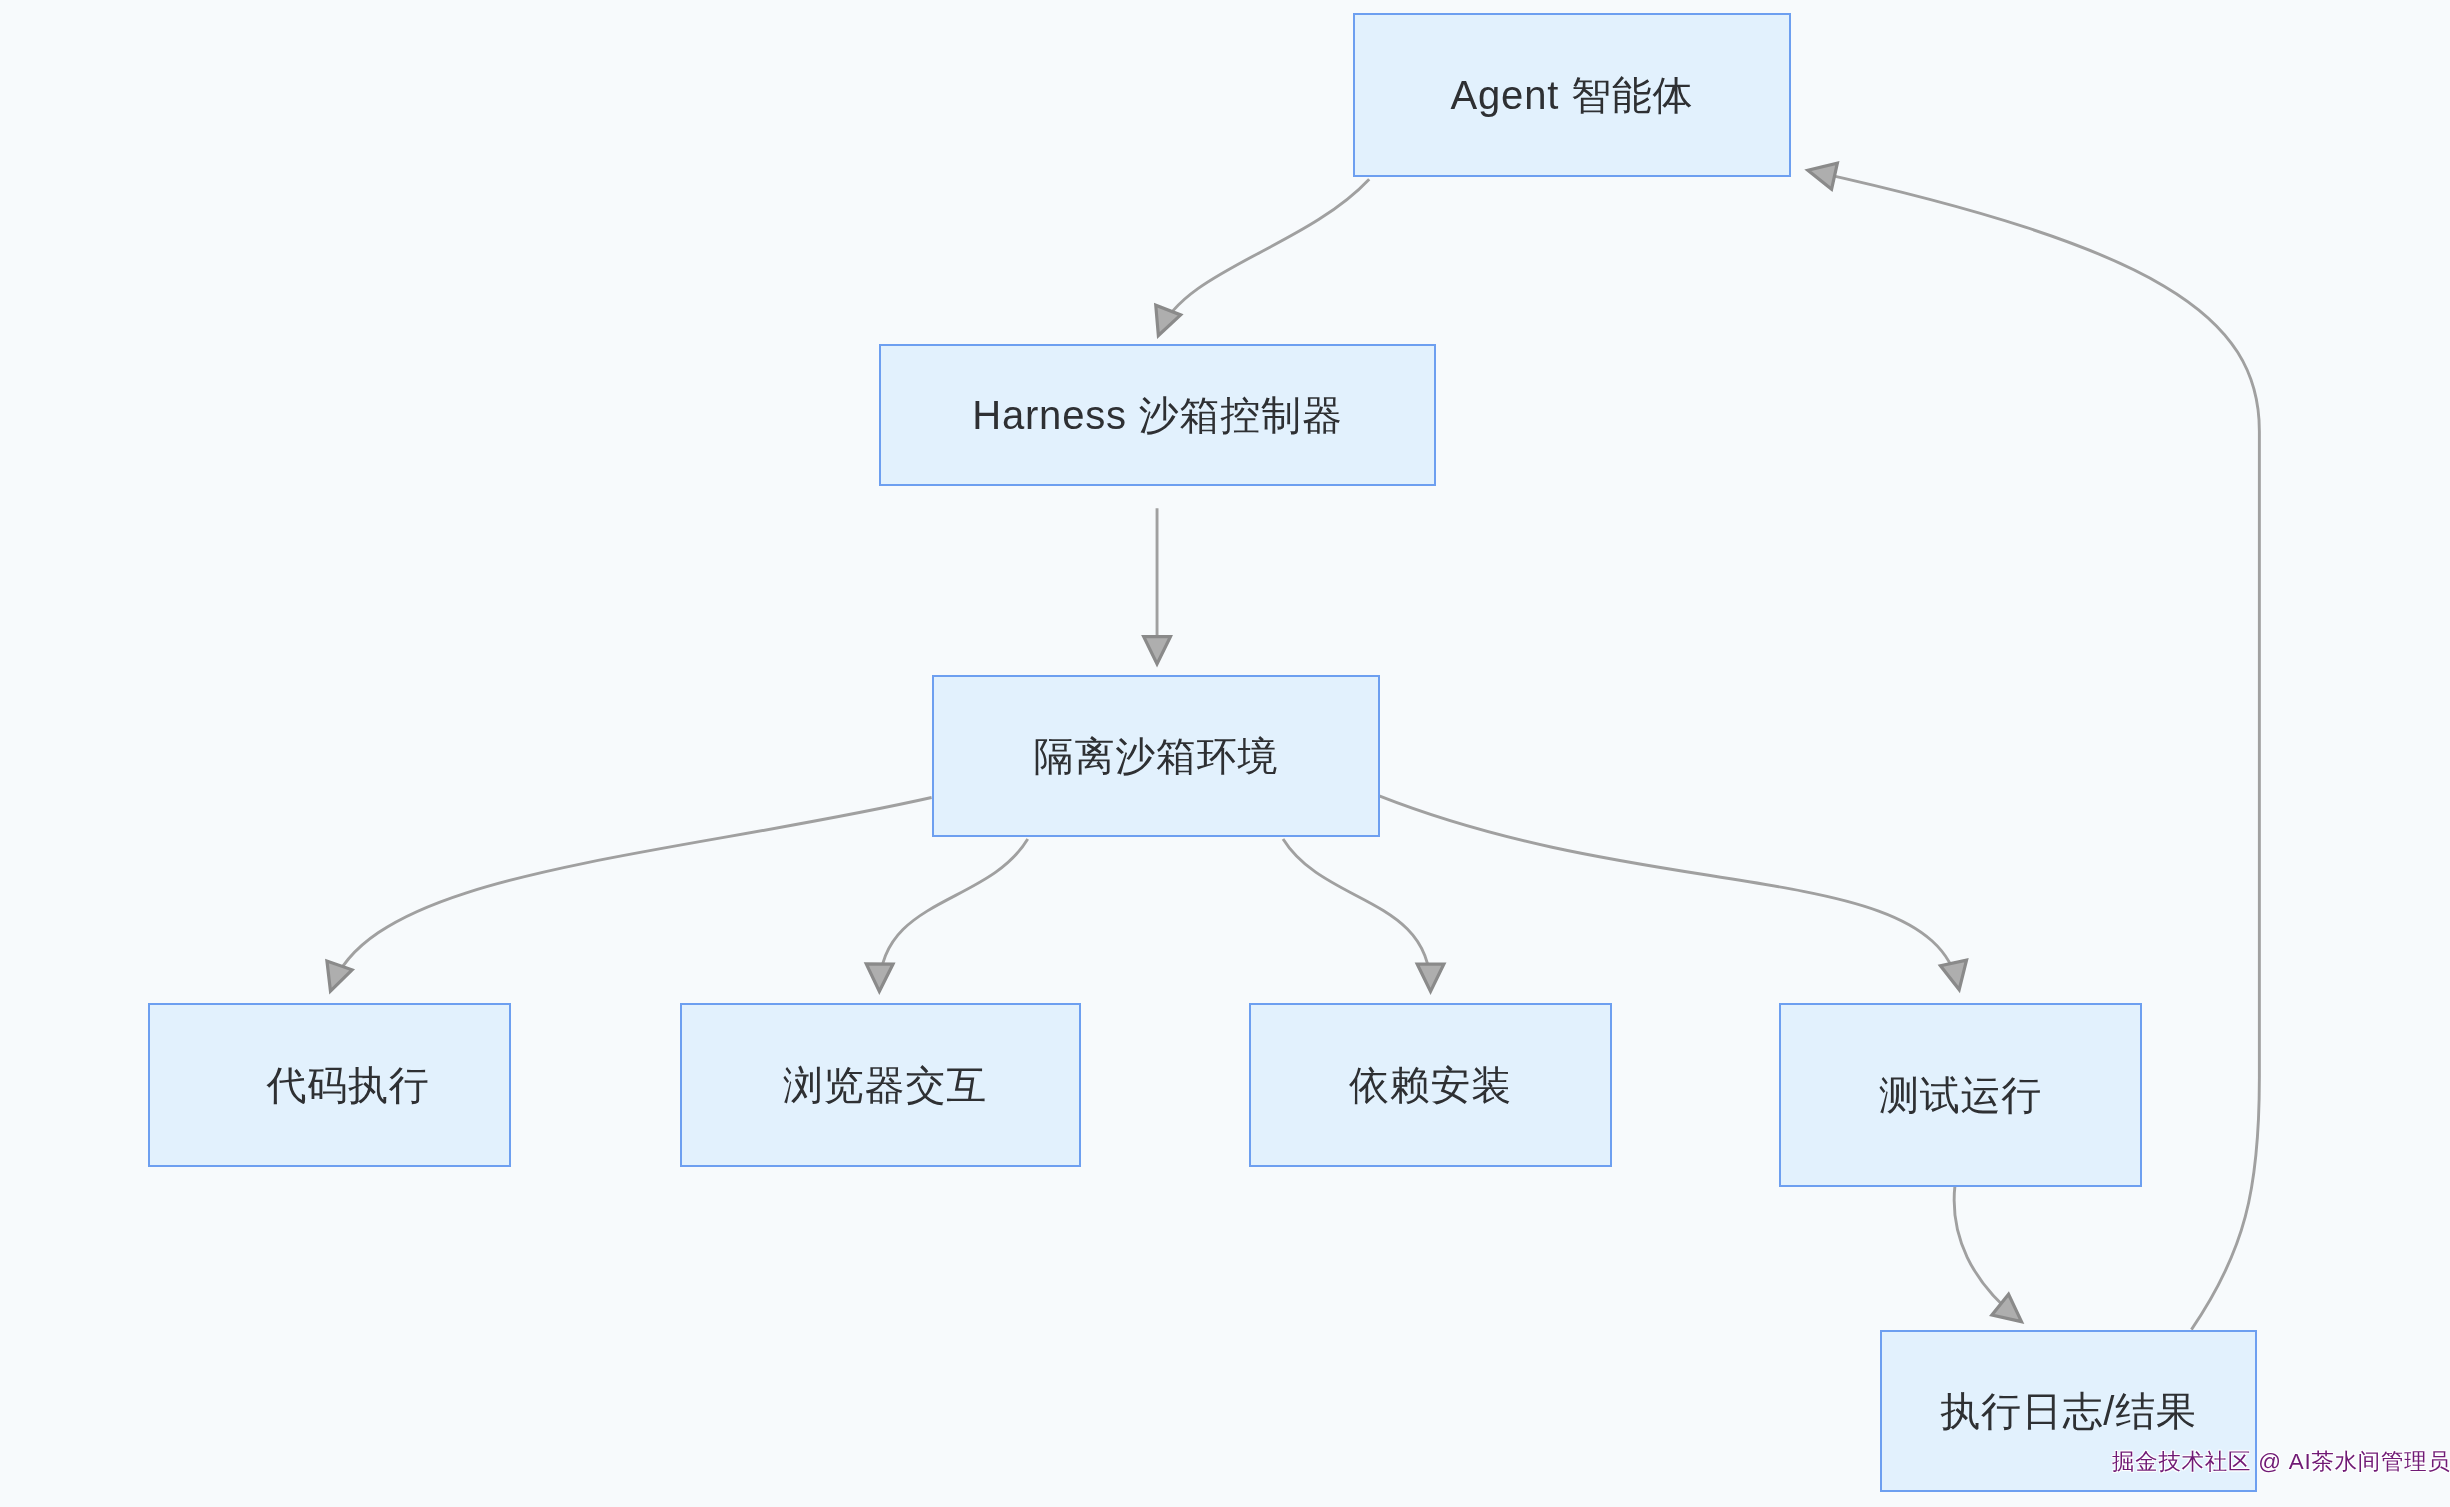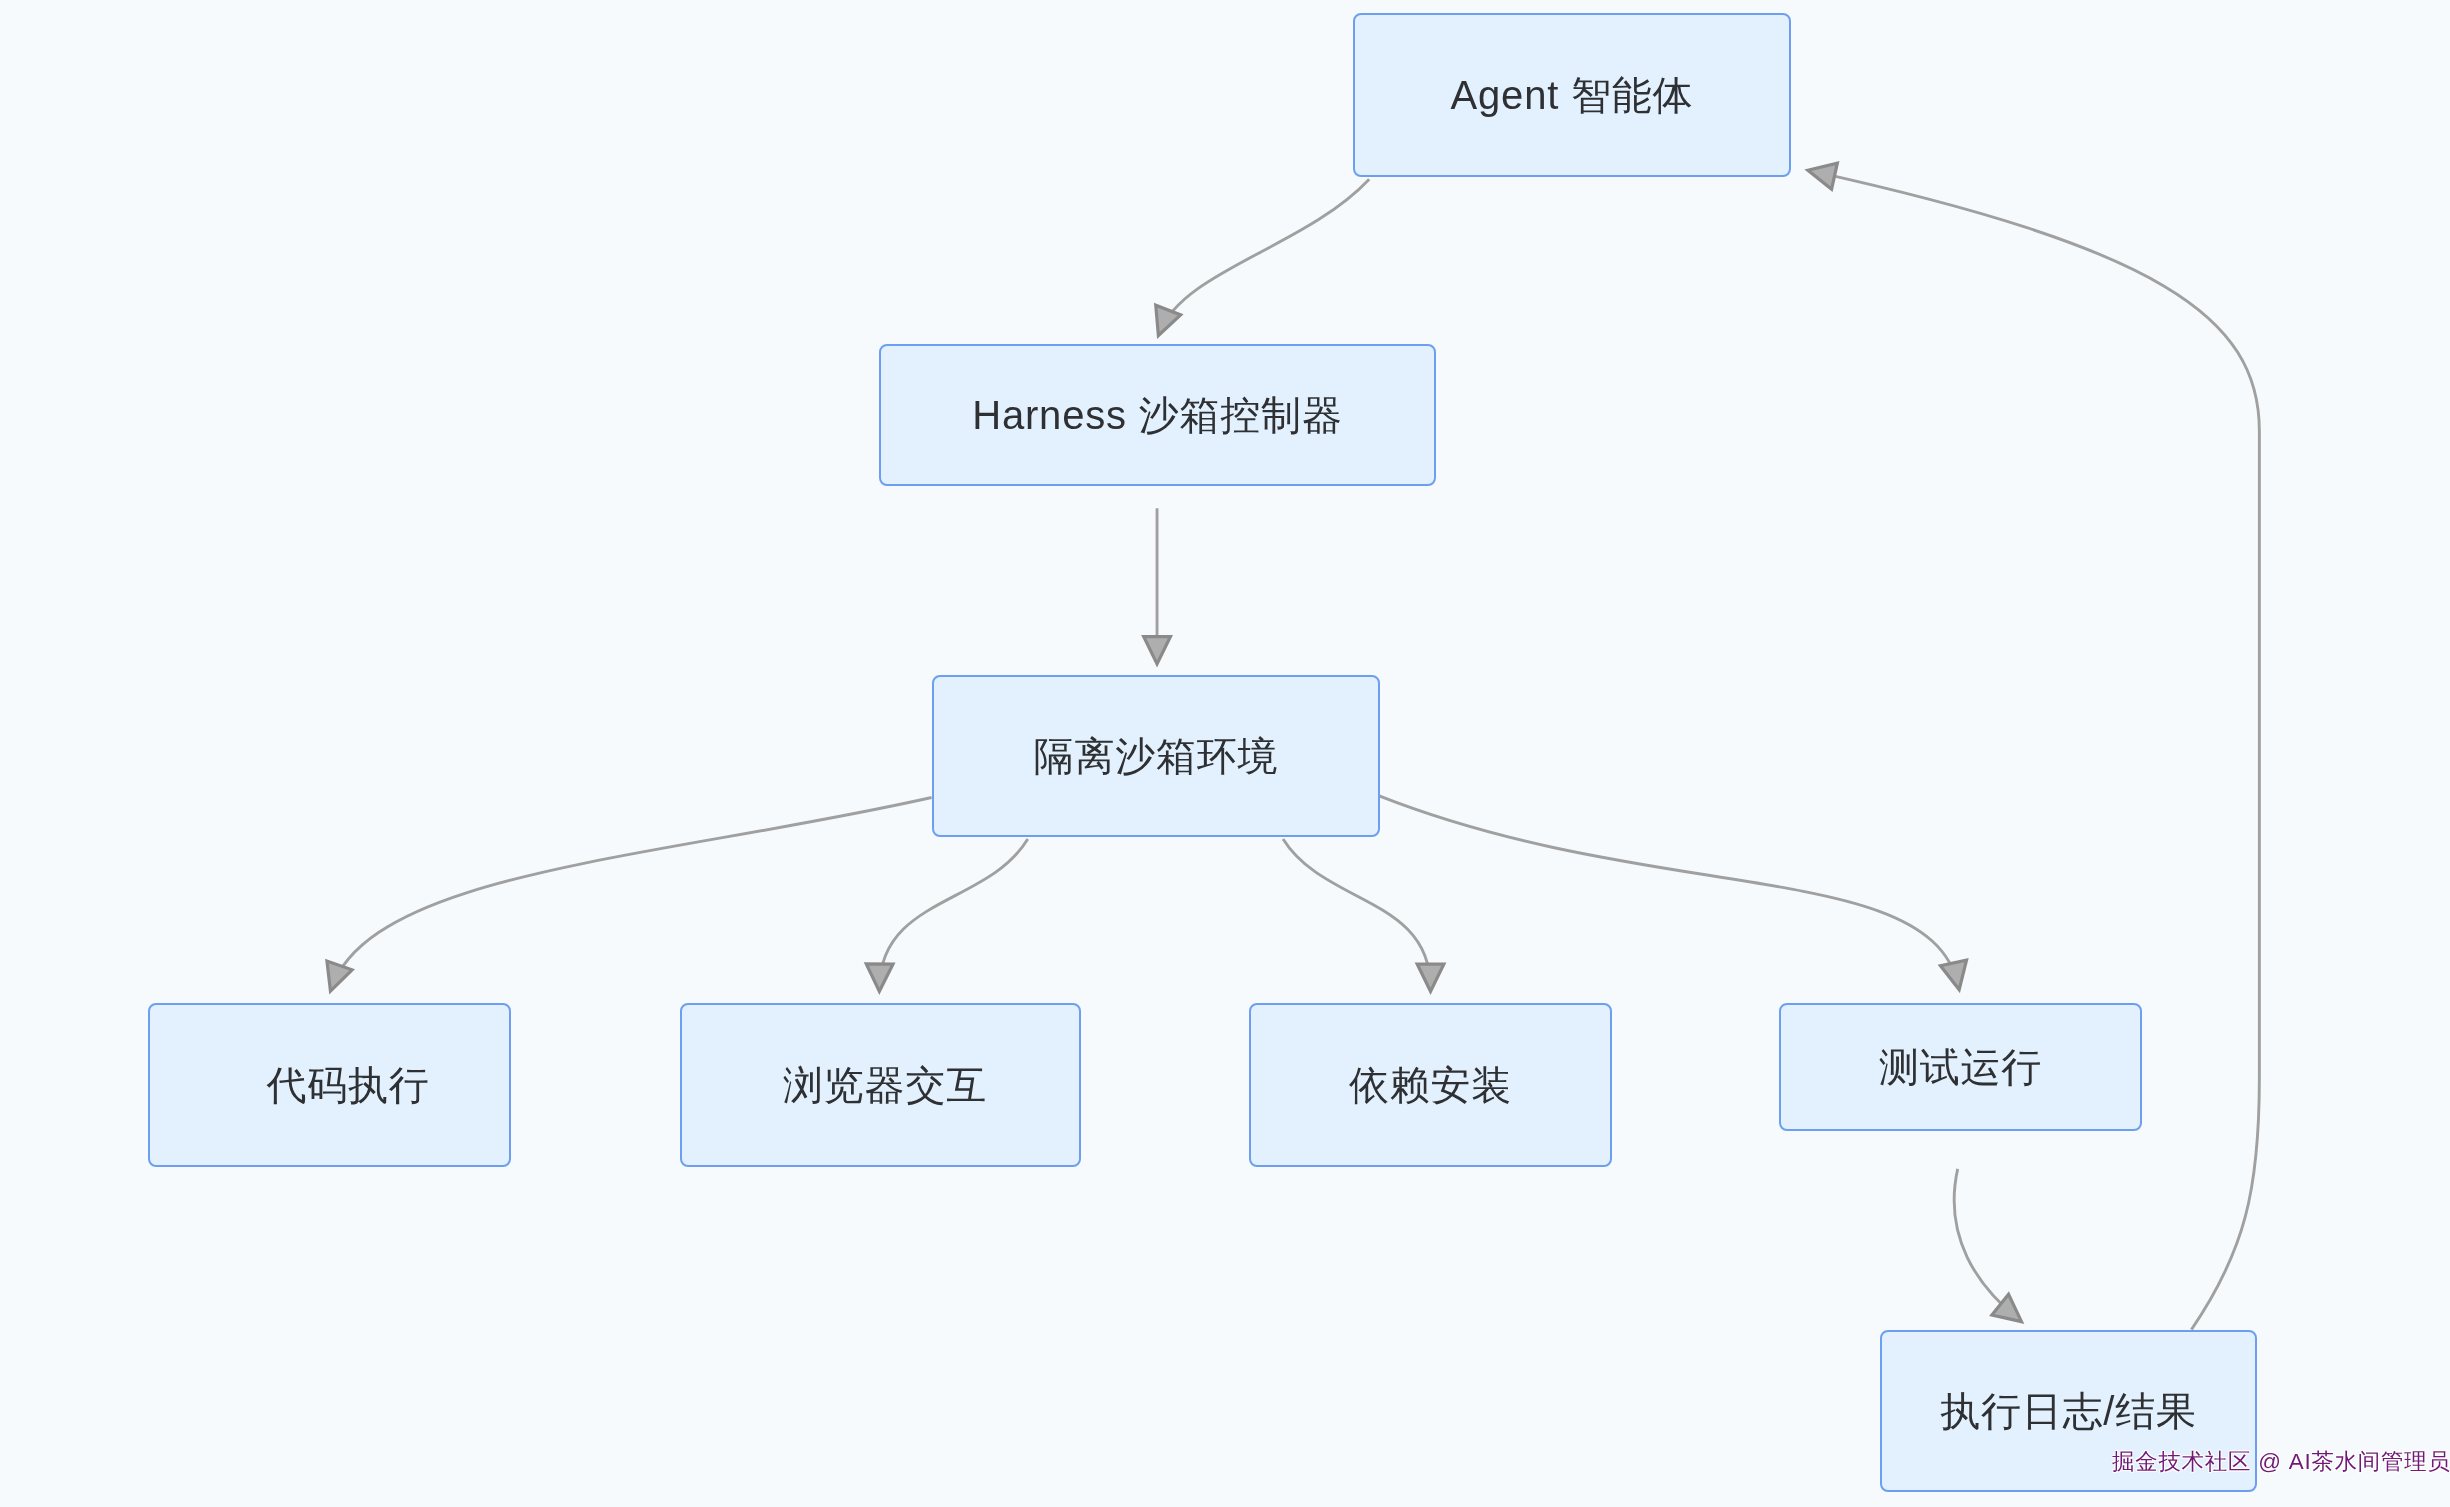--- a/index.html
+++ b/index.html
@@ -24,37 +24,37 @@
   #edges path.edge {
     fill: none;
     stroke: #a0a0a0;
     stroke-width: 3.5;
   }
   .node {
     position: absolute;
     box-sizing: border-box;
     background: #e2f1fd;
     border: 2.9px solid #6d9ff0;
-    border-radius: 8px;
+    border-radius: 0;
     display: flex;
     align-items: center;
     justify-content: center;
     color: #2e3033;
     font-size: 40px;
     font-weight: 500;
     letter-spacing: 0.8px;
     white-space: nowrap;
   }
   #n-agent   { left: 1353px; top: 13.3px;   width: 438px; height: 164px; }
   #n-harness { left: 879px; top: 344px;  width: 557px; height: 142px; }
   #n-sandbox { left: 932px; top: 675px;  width: 448px; height: 162px; }
   #n-code    { left: 148px;  top: 1003px; width: 363px; height: 164px; padding-left: 37px; }
   #n-browser { left: 680px;  top: 1003px; width: 401px; height: 164px; padding-left: 9px; }
   #n-deps    { left: 1249px; top: 1003px; width: 363px; height: 164px; }
-  #n-test    { left: 1779px; top: 1003px; width: 363px; height: 128px; }
+  #n-test    { left: 1779px; top: 1003px; width: 363px; height: 184px; }
   #n-logs    { left: 1880px; top: 1330px; width: 377px; height: 162px; }
   #watermark {
     position: absolute;
     left: 2112px;
     top: 1446px;
     font-size: 22.4px;
     font-weight: 500;
     color: #701a75;
     letter-spacing: 0.8px;
     white-space: nowrap;

